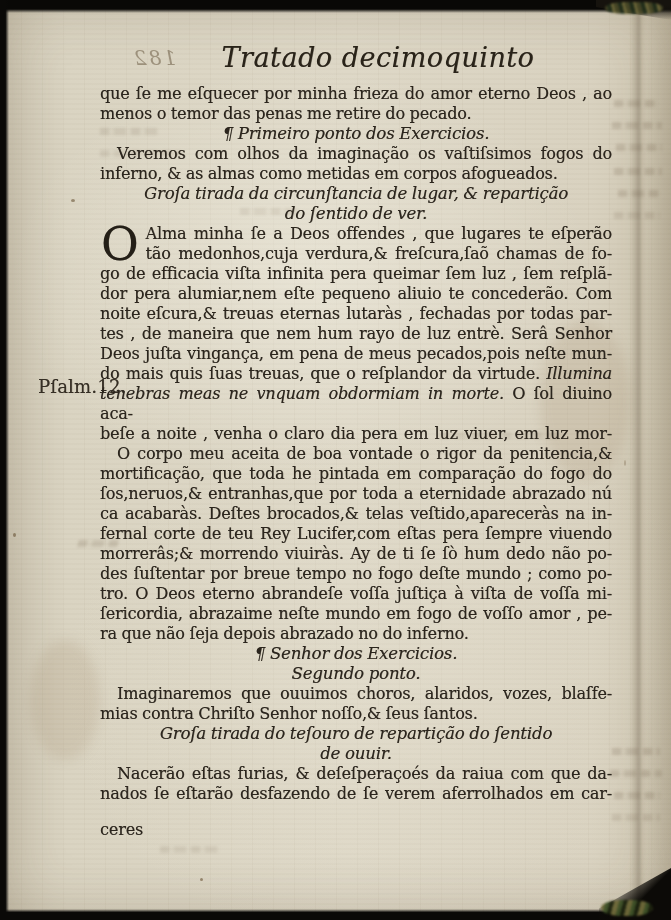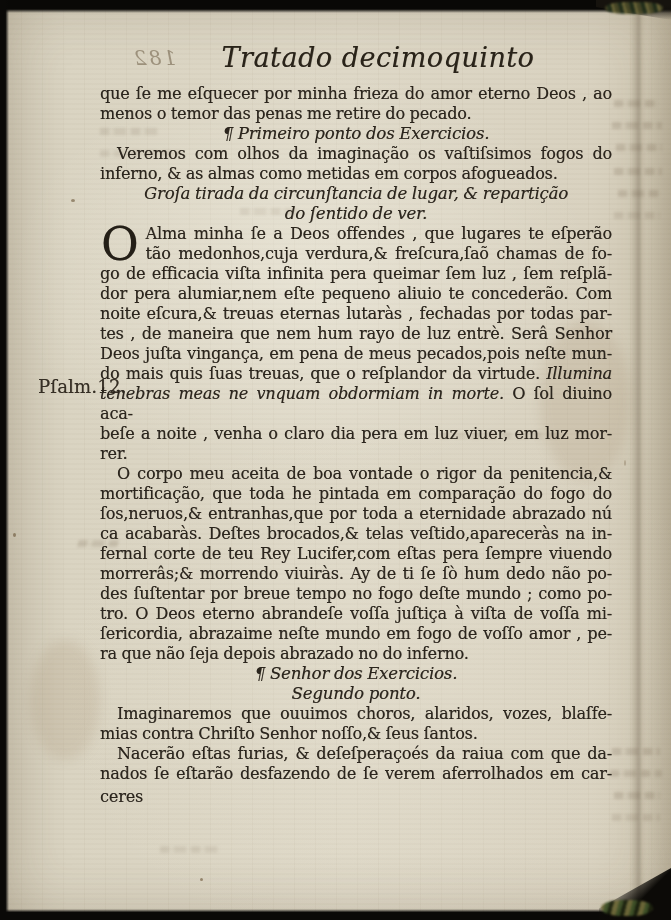--- a/index.html
+++ b/index.html
@@ -48,21 +48,21 @@
   .text-col{position:absolute;left:100px;top:84px;width:512px;font-size:16px;line-height:20px;
     letter-spacing:-0.15px;word-spacing:-0.3px;text-shadow:0.35px 0.35px 0.45px rgba(43,37,29,0.5);}
   .ln{text-align:justify;text-align-last:justify;}
   .ln.nj{text-align-last:left;}
   .ln.c{text-align:center;text-align-last:center;font-style:italic;font-size:16.5px;}
   .ln.ind{padding-left:17px;}
   .it{font-style:italic;}
   .dropcap{float:left;font-size:46px;line-height:38px;height:39px;padding:1px 7px 0 1px;color:#241f17;}
   .margin-note{position:absolute;left:38px;top:376px;font-size:18px;letter-spacing:0.2px;
     color:#352e24;text-shadow:0.3px 0.3px 0.4px rgba(53,46,36,0.5);}
-  .catchword{margin-top:3px;text-align:right;text-align-last:right;padding-right:2px;}
+  .catchword{margin-top:16px;text-align:right;text-align-last:right;padding-right:2px;}
 </style>
 </head>
 <body>
 
 <div class="scan">
 
   <div class="ghost-num" style="left:132px;top:46px;">182</div>
   <div class="ghost-line" style="left:614px;top:100px;width:44px;"></div>
   <div class="ghost-line" style="left:612px;top:122px;width:50px;"></div>
   <div class="ghost-line" style="left:100px;top:128px;width:58px;opacity:.4;"></div>
@@ -112,21 +112,20 @@
         <div class="ln"><span>Alma minha ſe a Deos offendes , que lugares te eſperão</span></div>
         <div class="ln"><span>tão medonhos,cuja verdura,&amp; freſcura,ſaõ chamas de fo-</span></div>
         <div class="ln"><span>go de efficacia viſta infinita pera queimar ſem luz , ſem reſplã-</span></div>
         <div class="ln"><span>dor pera alumiar,nem eſte pequeno aliuio te concederão. Com</span></div>
         <div class="ln"><span>noite eſcura,&amp; treuas eternas lutaràs , fechadas por todas par-</span></div>
         <div class="ln"><span>tes , de maneira que nem hum rayo de luz entrè. Serâ Senhor</span></div>
         <div class="ln"><span>Deos juſta vingança, em pena de meus pecados,pois neſte mun-</span></div>
         <div class="ln"><span>do mais quis ſuas treuas, que o reſplandor da virtude. </span><span class="it">Illumina</span></div>
         <div class="ln"><span class="it">tenebras meas ne vnquam obdormiam in morte.</span><span> O ſol diuino aca-</span></div>
         <div class="ln"><span>beſe a noite , venha o claro dia pera em luz viuer, em luz mor-</span></div>
-        <div class="ln nj"><span>rer.</span></div>
       </div>
       <div>
         <div class="ln ind"><span>O corpo meu aceita de boa vontade o rigor da penitencia,&amp;</span></div>
         <div class="ln"><span>mortificação, que toda he pintada em comparação do fogo do</span></div>
         <div class="ln"><span>ſos,neruos,&amp; entranhas,que por toda a eternidade abrazado nú</span></div>
         <div class="ln"><span>ca acabaràs. Deſtes brocados,&amp; telas veſtido,apareceràs na in-</span></div>
         <div class="ln"><span>fernal corte de teu Rey Lucifer,com eſtas pera ſempre viuendo</span></div>
         <div class="ln"><span>morrerâs;&amp; morrendo viuiràs. Ay de ti ſe ſò hum dedo não po-</span></div>
         <div class="ln"><span>des ſuſtentar por breue tempo no fogo deſte mundo ; como po-</span></div>
         <div class="ln"><span>tro. O Deos eterno abrandeſe voſſa juſtiça à viſta de voſſa mi-</span></div>
@@ -137,20 +136,24 @@
         <div class="ln c"><span class="it">¶ Senhor dos Exercicios.</span></div>
       </div>
       <div>
         <div class="ln c"><span class="it">Segundo ponto.</span></div>
       </div>
       <div>
         <div class="ln ind"><span>Imaginaremos que ouuimos choros, alaridos, vozes, blaſfe-</span></div>
         <div class="ln nj"><span>mias contra Chriſto Senhor noſſo,&amp; ſeus ſantos.</span></div>
       </div>
       <div>
+        <div class="ln c"><span class="it">Groſa tirada do teſouro de repartição do ſentido</span></div>
+        <div class="ln c"><span class="it">de ouuir.</span></div>
+      </div>
+      <div>
         <div class="ln ind"><span>Nacerão eſtas furias, &amp; deſeſperaçoés da raiua  com que da-</span></div>
         <div class="ln"><span>nados ſe eſtarão desfazendo  de ſe verem aferrolhados  em car-</span></div>
       </div>
       <div class="ln nj catchword">ceres</div>
     </div>
 
   <div class="fold"></div>
   <div class="outer-strip"></div>
   <div class="edge-top"></div>
   <div class="edge-left"></div>

